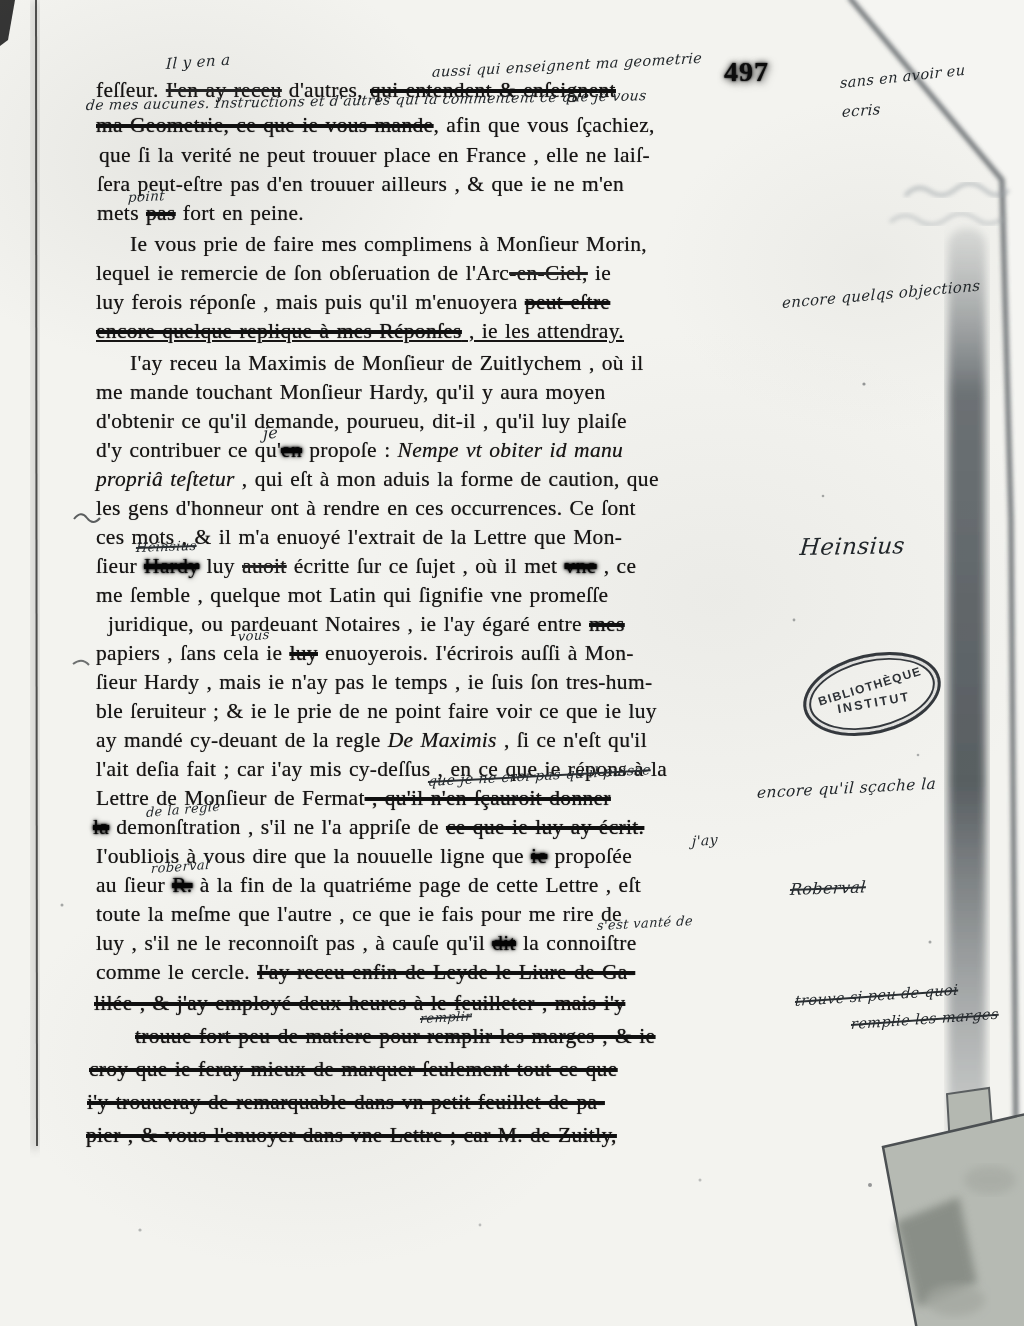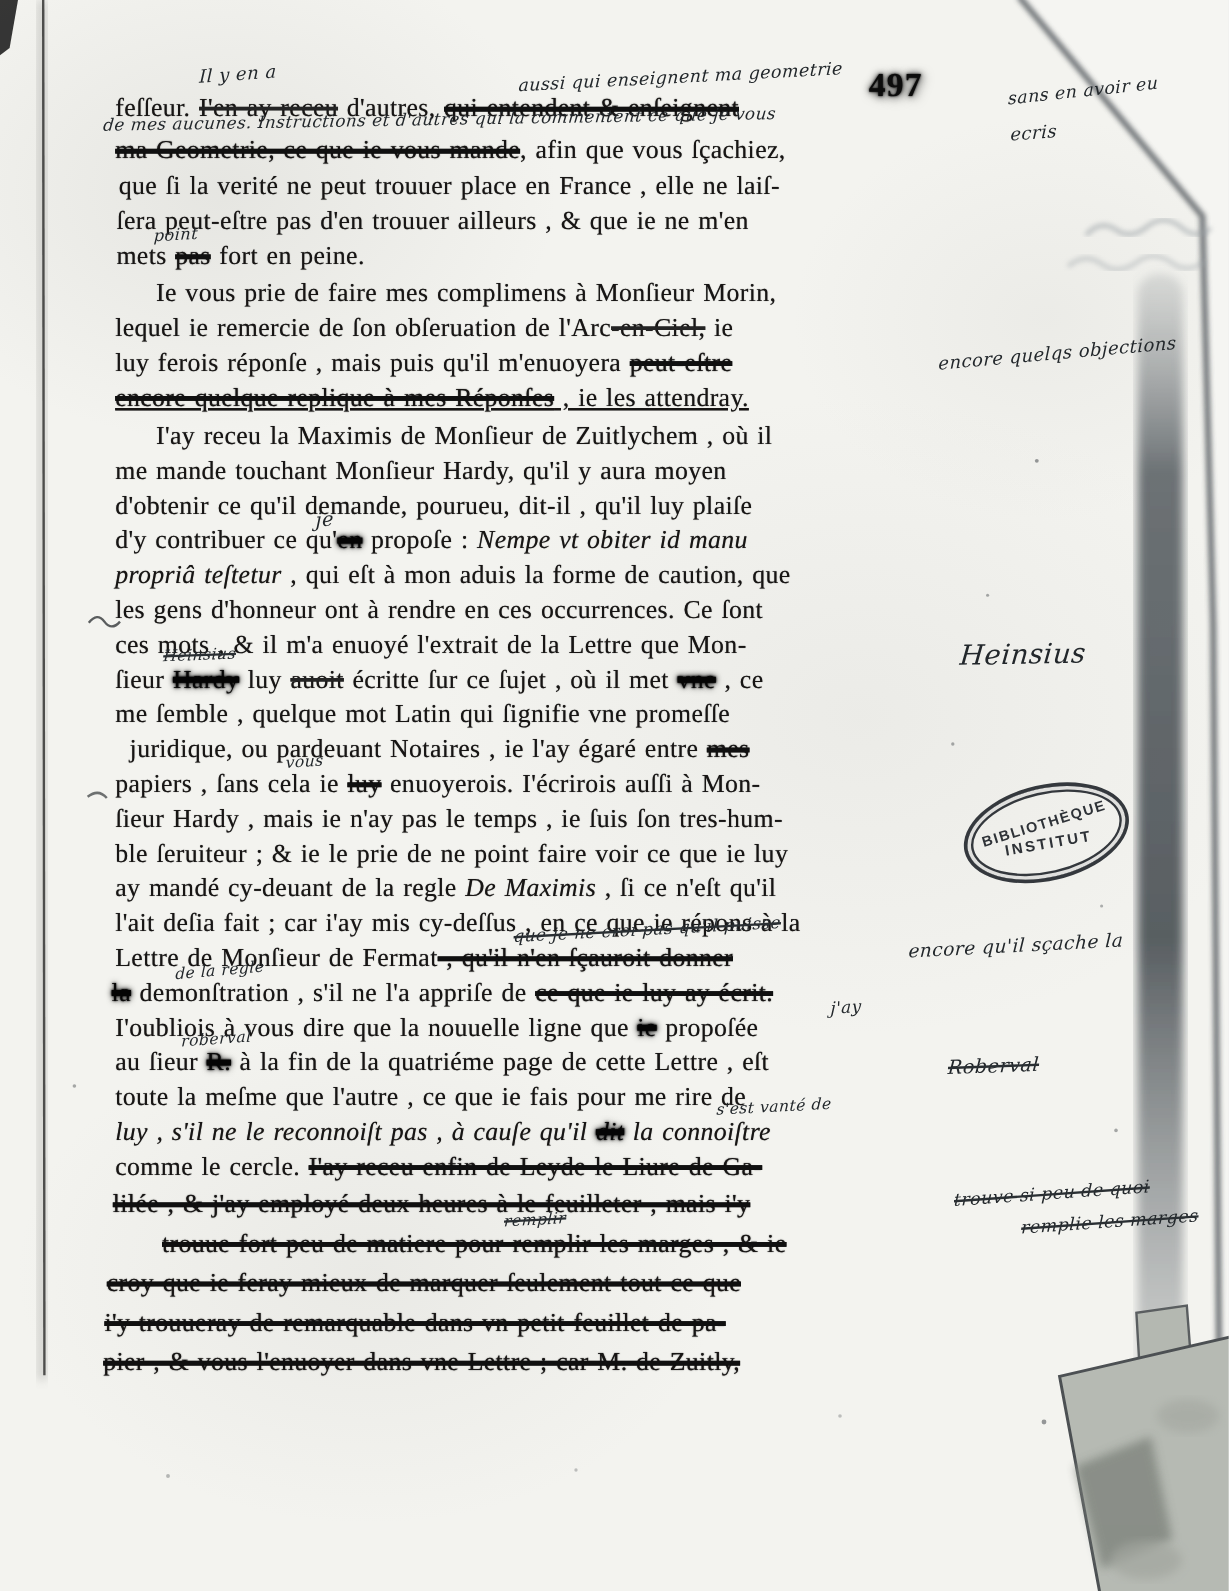--- a/index.html
+++ b/index.html
@@ -120,21 +120,21 @@
       <div class="line" style="left: 96px; top: 643px;"><span class="seg-p">papiers , ſans cela ie </span><span class="seg-sb">luy</span><span class="seg-p"> enuoyerois.  I'écrirois auſſi à Mon-</span></div>
       <div class="line" style="left: 96px; top: 672px;"><span class="seg-p">ſieur Hardy , mais ie n'ay pas le temps , ie ſuis ſon tres-hum-</span></div>
       <div class="line" style="left: 96px; top: 701px;"><span class="seg-p">ble ſeruiteur ; &amp; ie le prie de ne point faire voir ce que ie luy</span></div>
       <div class="line" style="left: 96px; top: 730px;"><span class="seg-p">ay mandé cy-deuant de la regle </span><span class="seg-i">De Maximis</span><span class="seg-p"> , ſi ce n'eſt qu'il</span></div>
       <div class="line" style="left: 96px; top: 759px;"><span class="seg-p">l'ait deſia fait ; car i'ay mis cy-deſſus , en ce que ie répons à la</span></div>
       <div class="line" style="left: 96px; top: 788px;"><span class="seg-p">Lettre de Monſieur de Fermat</span><span class="seg-sb"> , qu'il n'en ſçauroit donner</span></div>
       <div class="line" style="left: 93px; top: 817px;"><span class="seg-blot">la</span><span class="seg-p"> demonſtration , s'il ne l'a appriſe de </span><span class="seg-sb">ce que ie luy ay écrit.</span></div>
       <div class="line" style="left: 96px; top: 846px;"><span class="seg-p">I'oubliois à vous dire que la nouuelle ligne que </span><span class="seg-blot">ie</span><span class="seg-p"> propoſée</span></div>
       <div class="line" style="left: 96px; top: 875px;"><span class="seg-p">au ſieur </span><span class="seg-blot">R.</span><span class="seg-p"> à la fin de la quatriéme page de cette Lettre , eſt</span></div>
       <div class="line" style="left: 96px; top: 904px;"><span class="seg-p">toute la meſme que l'autre , ce que ie fais pour me rire de</span></div>
-      <div class="line" style="left: 96px; top: 933px; font-style: italic;"><span class="seg-p">luy , s'il ne le reconnoiſt pas , à cauſe qu'il </span><span class="seg-blot">dit</span><span class="seg-p"> la connoiſtre</span></div>
+      <div class="line" style="left: 96px; top: 933px;"><span class="seg-p">luy , s'il ne le reconnoiſt pas , à cauſe qu'il </span><span class="seg-blot">dit</span><span class="seg-p"> la connoiſtre</span></div>
       <div class="line" style="left: 96px; top: 962px;"><span class="seg-p">comme le cercle. </span><span class="seg-sb">I'ay receu enfin de Leyde le Liure de Ga-</span></div>
       <div class="line" style="left: 94px; top: 993px;"><span class="seg-sb">lilée , &amp; j'ay employé deux heures à le feuilleter , mais i'y</span></div>
       <div class="line" style="left: 91px; top: 1026px; margin-left: 44px;"><span class="seg-sb">trouue fort peu de matiere pour remplir les marges , &amp; ie</span></div>
       <div class="line" style="left: 89px; top: 1059px;"><span class="seg-sb">croy que ie feray mieux de marquer ſeulement tout ce que</span></div>
       <div class="line" style="left: 87px; top: 1092px;"><span class="seg-sb">i'y trouueray de remarquable dans vn petit feuillet de pa-</span></div>
       <div class="line" style="left: 86px; top: 1125px;"><span class="seg-sb">pier , &amp; vous l'enuoyer dans vne Lettre ; car M. de Zuitly,</span></div>
     </div>
 
   <div id="hw-layer">
       <div class="hw" style="left: 166px; top: 57px; font-size: 15px; transform: rotate(-4deg) skewX(-6deg);">Il y en a</div>

